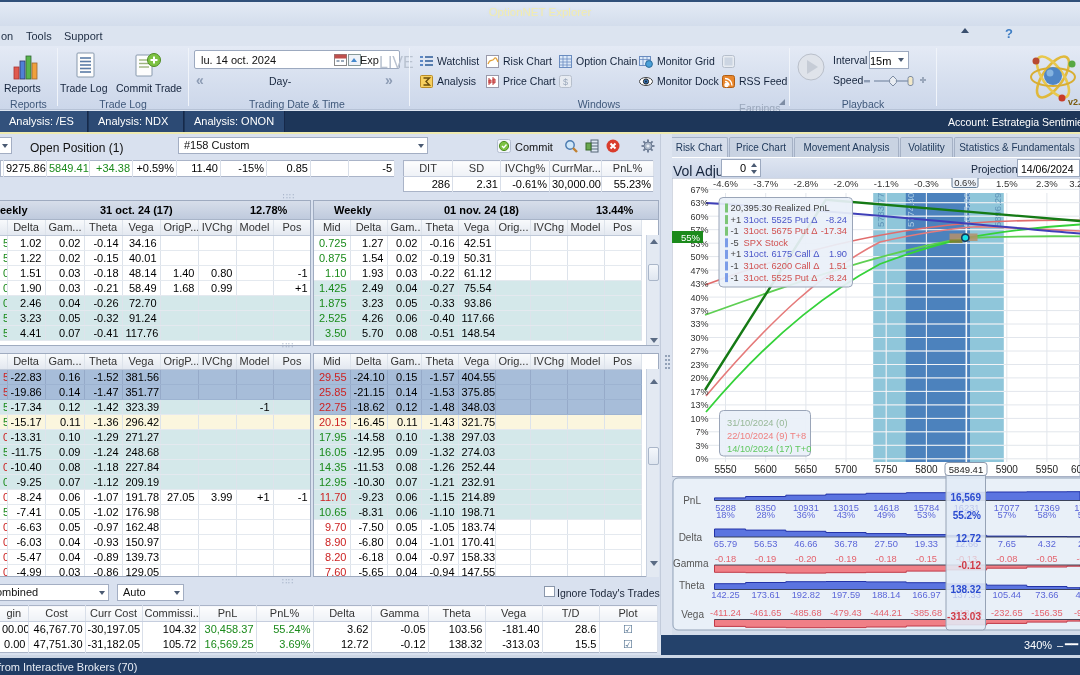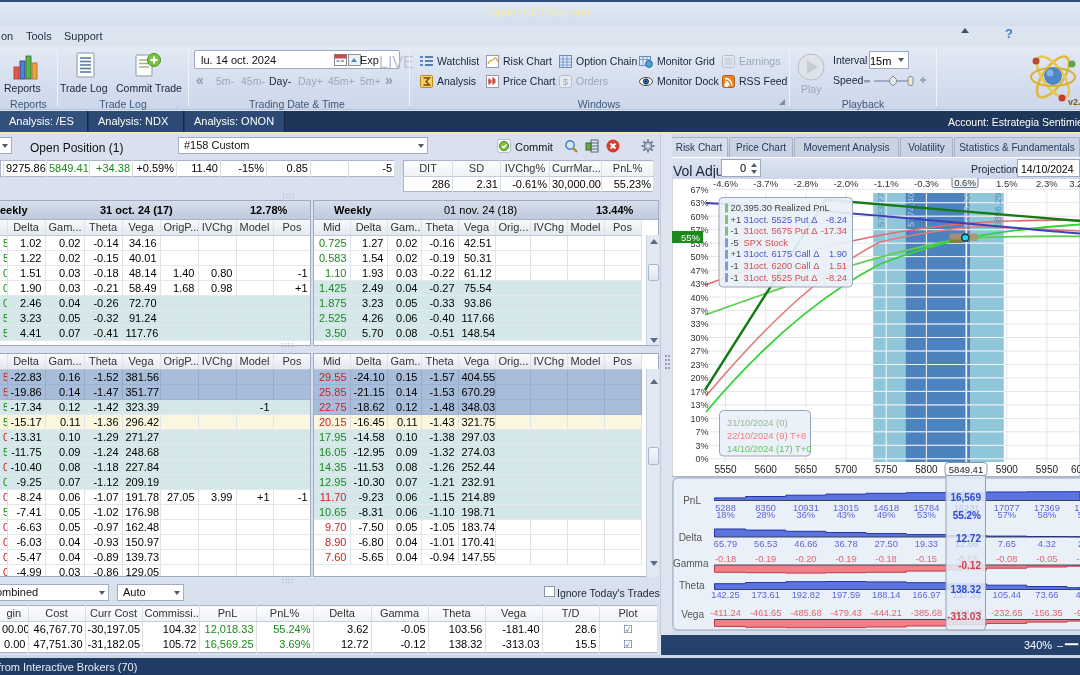--- a/index.html
+++ b/index.html
@@ -8,21 +8,21 @@
 .abs { position:absolute; }
 
 #titlebar { left:0; top:0; width:1080px; height:26px; background:linear-gradient(#e3eaf5,#d3ddec); border-top:2px solid #30507a; }
 #apptitle { left:0; top:6px; width:1080px; text-align:center; font-size:11.5px; color:#f3edae; text-shadow:0 0 2px #cfd8e8; }
 #menubar { left:0; top:26px; width:1080px; height:20px; }
 .menuitem { position:absolute; top:4px; font-size:11px; color:#1d2c42; }
 #ribbon { left:0; top:46px; width:1080px; height:64px; background:linear-gradient(#e4eaf5,#d5deee 60%,#ccd7ea); border-bottom:1px solid #b6c2d6; }
 .rgsep { position:absolute; top:2px; height:58px; width:1px; background:#bfcadd; border-right:1px solid #f0f4fa; }
 .rgcap { position:absolute; top:52px; font-size:10.5px; color:#3f587a; text-align:center; }
 .rlabel { position:absolute; font-size:10.5px; color:#15243c; }
-.rgray { color:#9aa7bb !important; }
+.rgray { color:#9aa7bb !important;margin-top:47px; }
 #navybar { left:0; top:111px; width:1080px; height:21px; background:#1d3659; }
 .ntab { position:absolute; top:0; height:21px; background:#2c4a74; border-right:1px solid #16294a; color:#fff; font-size:11px; line-height:21px; padding-left:9px; }
 #yline { left:0; top:132px; width:1080px; height:2px; background:#eeeab0; }
 
 #lpanel { left:0; top:134px; width:660px; height:521px; background:#d9e1ef; }
 .combo { position:absolute; background:#fff; border:1px solid #a3aec3; height:17px; font-size:11px; color:#111; line-height:15px; padding-left:5px; }
 .combo .car { position:absolute; right:3px; top:6px; width:0; height:0; border-left:3px solid transparent; border-right:3px solid transparent; border-top:4px solid #4a5a72; }
 table { border-collapse:collapse; table-layout:fixed; font-size:11px; }
 td { overflow:hidden; white-space:nowrap; padding:0 3px; height:15px; }
 .num { text-align:right; }
@@ -391,21 +391,21 @@
             <td></td>
             <td class="num">-1</td>
           </tr>
       <tr>
             <td class="num grn">0</td>
             <td class="num">1.90</td>
             <td class="num">0.03</td>
             <td class="num">-0.21</td>
             <td class="num">58.49</td>
             <td class="num">1.68</td>
-            <td class="num">0.98</td>
+            <td class="num">0.99</td>
             <td></td>
             <td class="num">+1</td>
           </tr>
       <tr class="cy">
             <td class="num grn">0</td>
             <td class="num">2.46</td>
             <td class="num">0.04</td>
             <td class="num">-0.26</td>
             <td class="num">72.70</td>
             <td></td>
@@ -434,21 +434,21 @@
             <td></td>
             <td></td>
             <td></td>
           </tr>
     </tbody>
       </table>
   </div>
   <div style="position:absolute;left:313px;top:66px;width:346px;height:146px;border:1px solid #9fabc0;background:#fff;overflow:hidden">
     <div style="position:absolute;left:0;top:0;width:100%;height:19px;background:linear-gradient(#d7deea,#bfcadd);border-bottom:1px solid #a8b4c8">
       <span style="position:absolute;left:20px;top:3px;font-weight:bold;font-size:11px">Weekly</span>
-      <span style="position:absolute;left:130px;top:3px;font-weight:normal;font-size:11px">01 nov. 24 (18)</span>
+      <span style="position:absolute;left:130px;top:3px;font-weight:bold;font-size:11px">01 nov. 24 (18)</span>
       <span style="position:absolute;left:282px;top:3px;font-weight:bold;font-size:11px">13.44%</span>
     </div>
     <table class="ot" style="position:absolute;left:0;top:19px;width:327px;border:none">
       <colgroup>
           <col style="width:36px">
           <col style="width:37px">
           <col style="width:34px">
           <col style="width:37px">
           <col style="width:37px">
           <col style="width:35px">
@@ -473,21 +473,21 @@
             <td class="num">1.27</td>
             <td class="num">0.02</td>
             <td class="num">-0.16</td>
             <td class="num">42.51</td>
             <td></td>
             <td></td>
             <td></td>
             <td></td>
           </tr>
       <tr>
-            <td class="num grn">0.583</td>
+            <td class="num grn">0.875</td>
             <td class="num">1.54</td>
             <td class="num">0.02</td>
             <td class="num">-0.19</td>
             <td class="num">50.31</td>
             <td></td>
             <td></td>
             <td></td>
             <td></td>
           </tr>
       <tr>
@@ -767,21 +767,21 @@
             <td></td>
             <td></td>
             <td></td>
             <td></td>
           </tr>
       <tr class="st">
             <td class="num red">25.85</td>
             <td class="num">-21.15</td>
             <td class="num">0.14</td>
             <td class="num">-1.53</td>
-            <td class="num">670.29</td>
+            <td class="num">375.85</td>
             <td></td>
             <td></td>
             <td></td>
             <td></td>
           </tr>
       <tr class="st">
             <td class="num red">22.75</td>
             <td class="num">-18.62</td>
             <td class="num">0.12</td>
             <td class="num">-1.48</td>
@@ -878,20 +878,31 @@
             <td></td>
             <td></td>
             <td></td>
           </tr>
       <tr>
             <td class="num red">8.90</td>
             <td class="num">-6.80</td>
             <td class="num">0.04</td>
             <td class="num">-1.01</td>
             <td class="num">170.41</td>
+            <td></td>
+            <td></td>
+            <td></td>
+            <td></td>
+          </tr>
+      <tr>
+            <td class="num red">8.20</td>
+            <td class="num">-6.18</td>
+            <td class="num">0.04</td>
+            <td class="num">-0.97</td>
+            <td class="num">158.33</td>
             <td></td>
             <td></td>
             <td></td>
             <td></td>
           </tr>
       <tr>
             <td class="num red">7.60</td>
             <td class="num">-5.65</td>
             <td class="num">0.04</td>
             <td class="num">-0.94</td>
@@ -950,21 +961,21 @@
           <td>Theta</td>
           <td>Vega</td>
           <td>T/D</td>
           <td>Plot</td>
         </tr>
     <tr>
           <td class="num">00.00</td>
           <td class="num">46,767.70</td>
           <td class="num">-30,197.05</td>
           <td class="num">104.32</td>
-          <td class="num grn">12,018.33</td>
+          <td class="num grn">30,458.37</td>
           <td class="num grn">55.24%</td>
           <td class="num">3.62</td>
           <td class="num">-0.05</td>
           <td class="num">103.56</td>
           <td class="num">-181.40</td>
           <td class="num">28.6</td>
           <td style="text-align:center;color:#4a6a8a">☑</td>
         </tr>
     <tr>
           <td class="num">0.00</td>
@@ -992,21 +1003,21 @@
   <div class="rtab" style="left:293px;width:126px">Statistics &amp; Fundamentals</div>
   <div class="abs" id="volrow">
     <span style="position:absolute;left:12px;top:5px;font-size:14px;color:#15243c">Vol Adjust</span>
     <div style="position:absolute;left:60px;top:1px;width:40px;height:18px;background:#fff;border:1px solid #9ca9bf">
       <span style="position:absolute;left:18px;top:2px;font-size:11px">0</span>
       <span style="position:absolute;right:3px;top:3px;width:0;height:0;border-left:3.5px solid transparent;border-right:3.5px solid transparent;border-bottom:4px solid #4a5a72"></span>
       <span style="position:absolute;right:3px;top:10px;width:0;height:0;border-left:3.5px solid transparent;border-right:3.5px solid transparent;border-top:4px solid #4a5a72"></span>
     </div>
     <span style="position:absolute;left:310px;top:5px;font-size:10.5px;color:#15243c">Projection</span>
     <div style="position:absolute;left:356px;top:1px;width:63px;height:18px;background:#fff;border:1px solid #9ca9bf">
-        <span style="position:absolute;left:3px;top:3px;font-size:10.5px">14/10/2024</span>
+        <span style="position:absolute;left:3px;top:3px;font-size:10.5px">14/06/2024</span>
       </div>
   </div>
 </div>
 <svg class="abs" style="left:661px;top:178px" width="419" height="457" viewBox="661 178 419 457" font-family="Liberation Sans, sans-serif">
 <rect x="661" y="178" width="419" height="457" fill="#d5deeb"></rect>
 <rect x="672" y="178" width="408" height="298.5" fill="#ffffff" stroke="#a8b2c6" stroke-width="1"></rect>
 <rect x="873.2" y="193" width="130.6" height="269" fill="#8fc6da"></rect>
 <rect x="905.8" y="193" width="64.2" height="269" fill="#4c82bd"></rect>
 <path d="M706 458.8H1080M706 445.3H1080M706 431.8H1080M706 418.4H1080M706 404.9H1080M706 391.4H1080M706 377.9H1080M706 364.5H1080M706 351.0H1080M706 337.5H1080M706 324.0H1080M706 310.6H1080M706 297.1H1080M706 283.6H1080M706 270.1H1080M706 256.6H1080M706 243.2H1080M706 229.7H1080M706 216.2H1080M706 202.7H1080M706 189.3H1080" stroke="#e2e6ec" stroke-width="1" fill="none"></path>
 <path d="M725.5 193V462M765.7 193V462M805.9 193V462M846.0 193V462M886.2 193V462M926.4 193V462M966.6 193V462M1006.8 193V462M1046.9 193V462" stroke="#e2e6ec" stroke-width="1" fill="none"></path>

